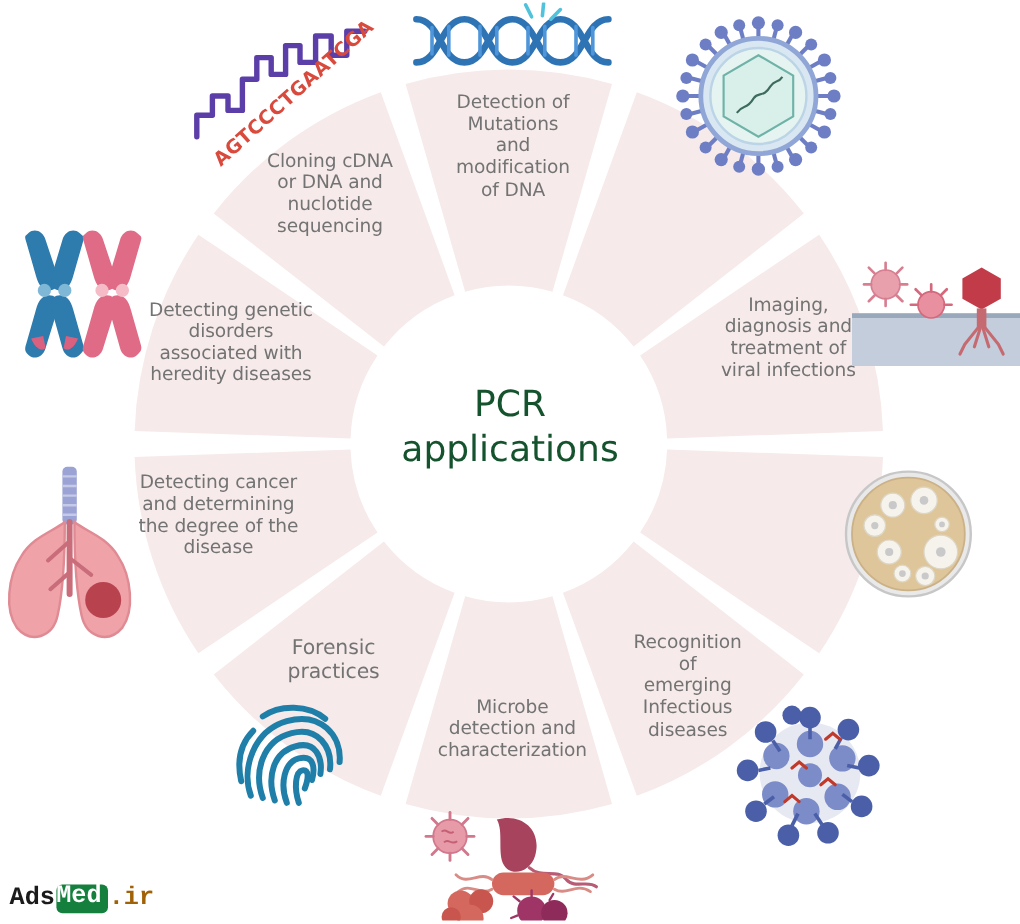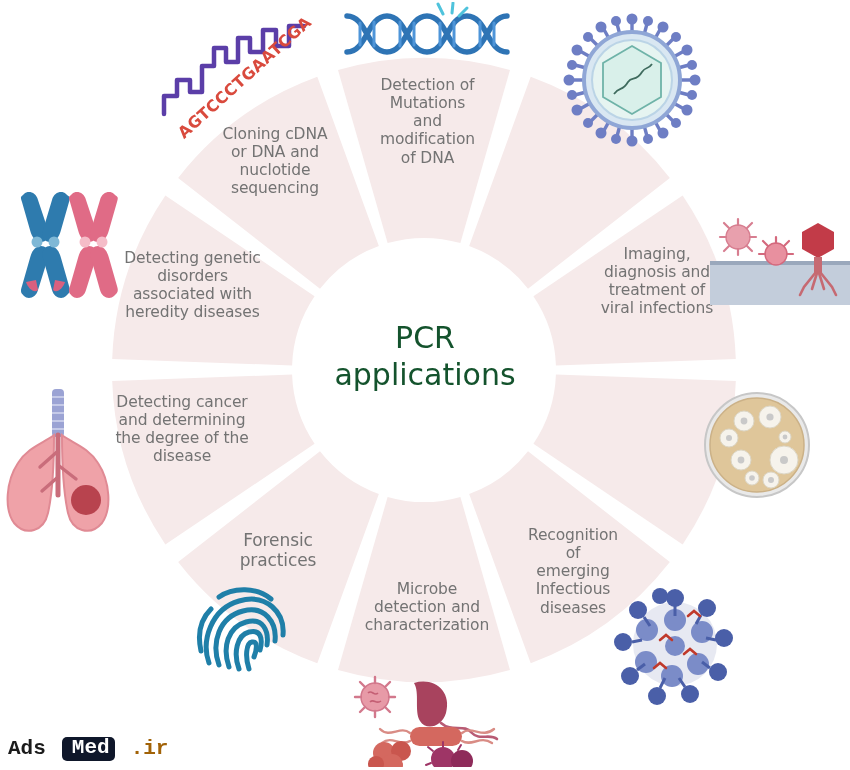--- a/index.html
+++ b/index.html
@@ -22,22 +22,22 @@
     font-size:30px;line-height:1.22;white-space:pre-line;
   }
   .art{position:absolute;}
   .logo{
     position:absolute;left:8px;top:737px;
     display:flex;align-items:center;
     font-size:21px;font-weight:bold;color:#1b1b1b;
     font-family:Liberation Mono, monospace;
   }
   .logo .badge{
-    background:#0f172a;color:#fff;border-radius:5px;
-    padding:0px 5px 1px 10px;margin:0 16px;line-height:1.08;
+    background:#15803d;color:#fff;border-radius:5px;
+    padding:0px 5px 1px 0;margin:0 1px;line-height:1.08;
   }
   .logo .tld{color:#a16207;}
 </style>
 </head>
 <body>
 
 <div id="stage">
 
   <svg id="wheel" viewBox="0 0 850 770">
     <g id="segments">

